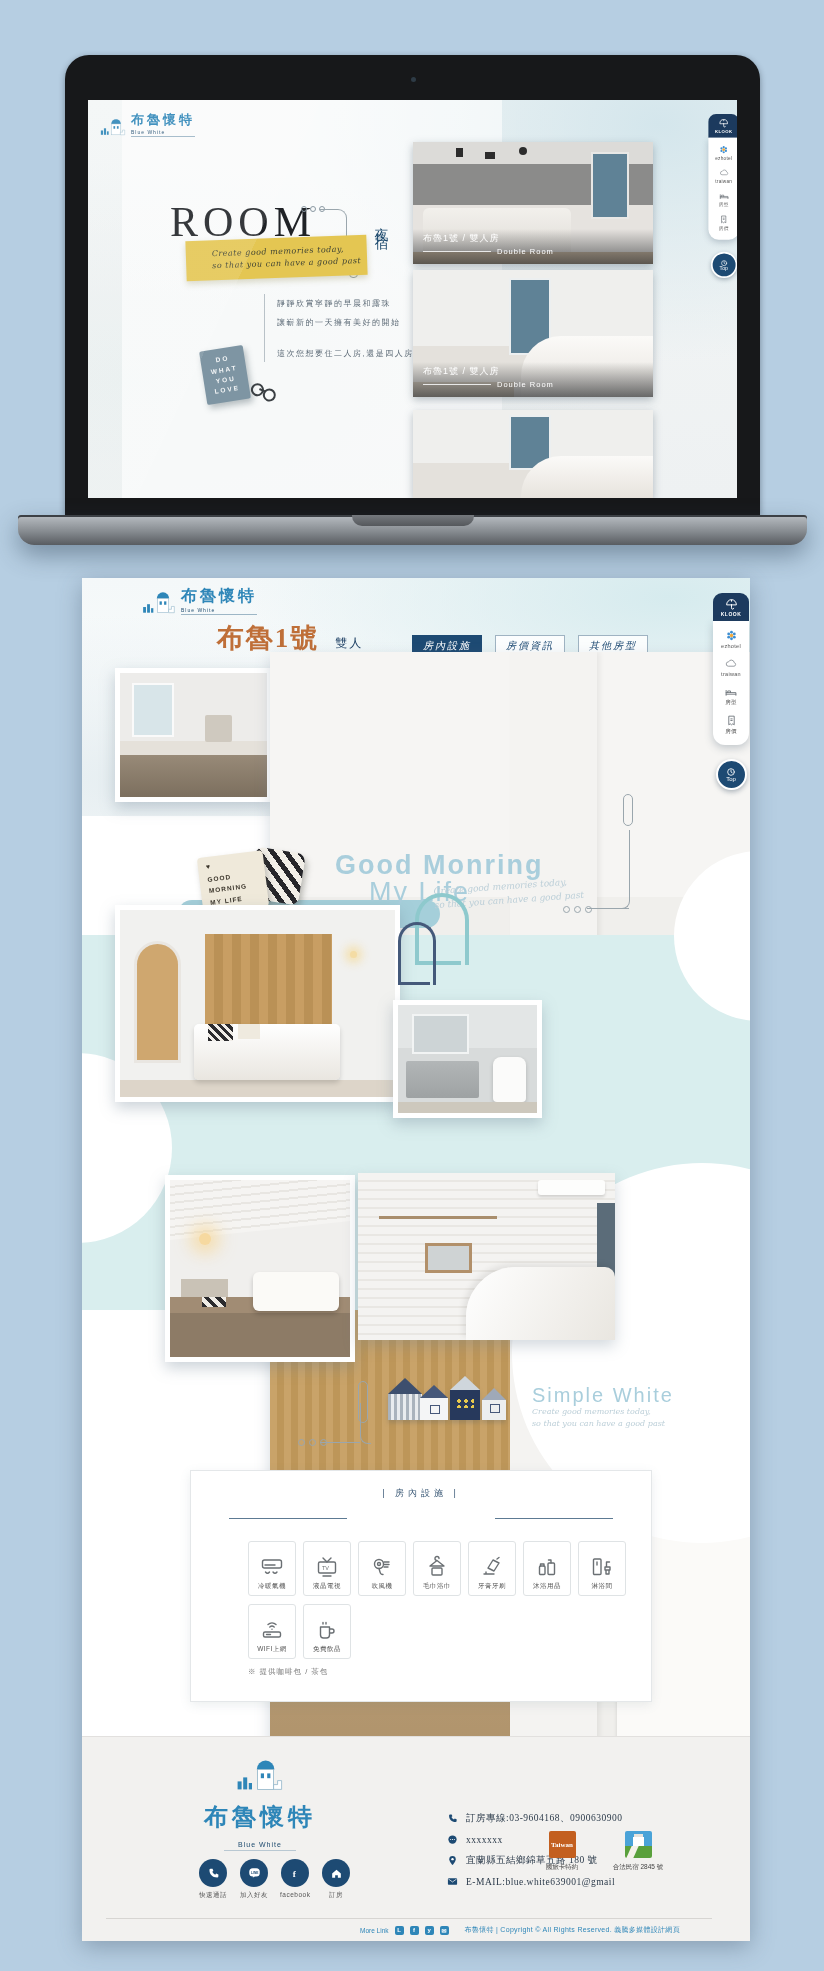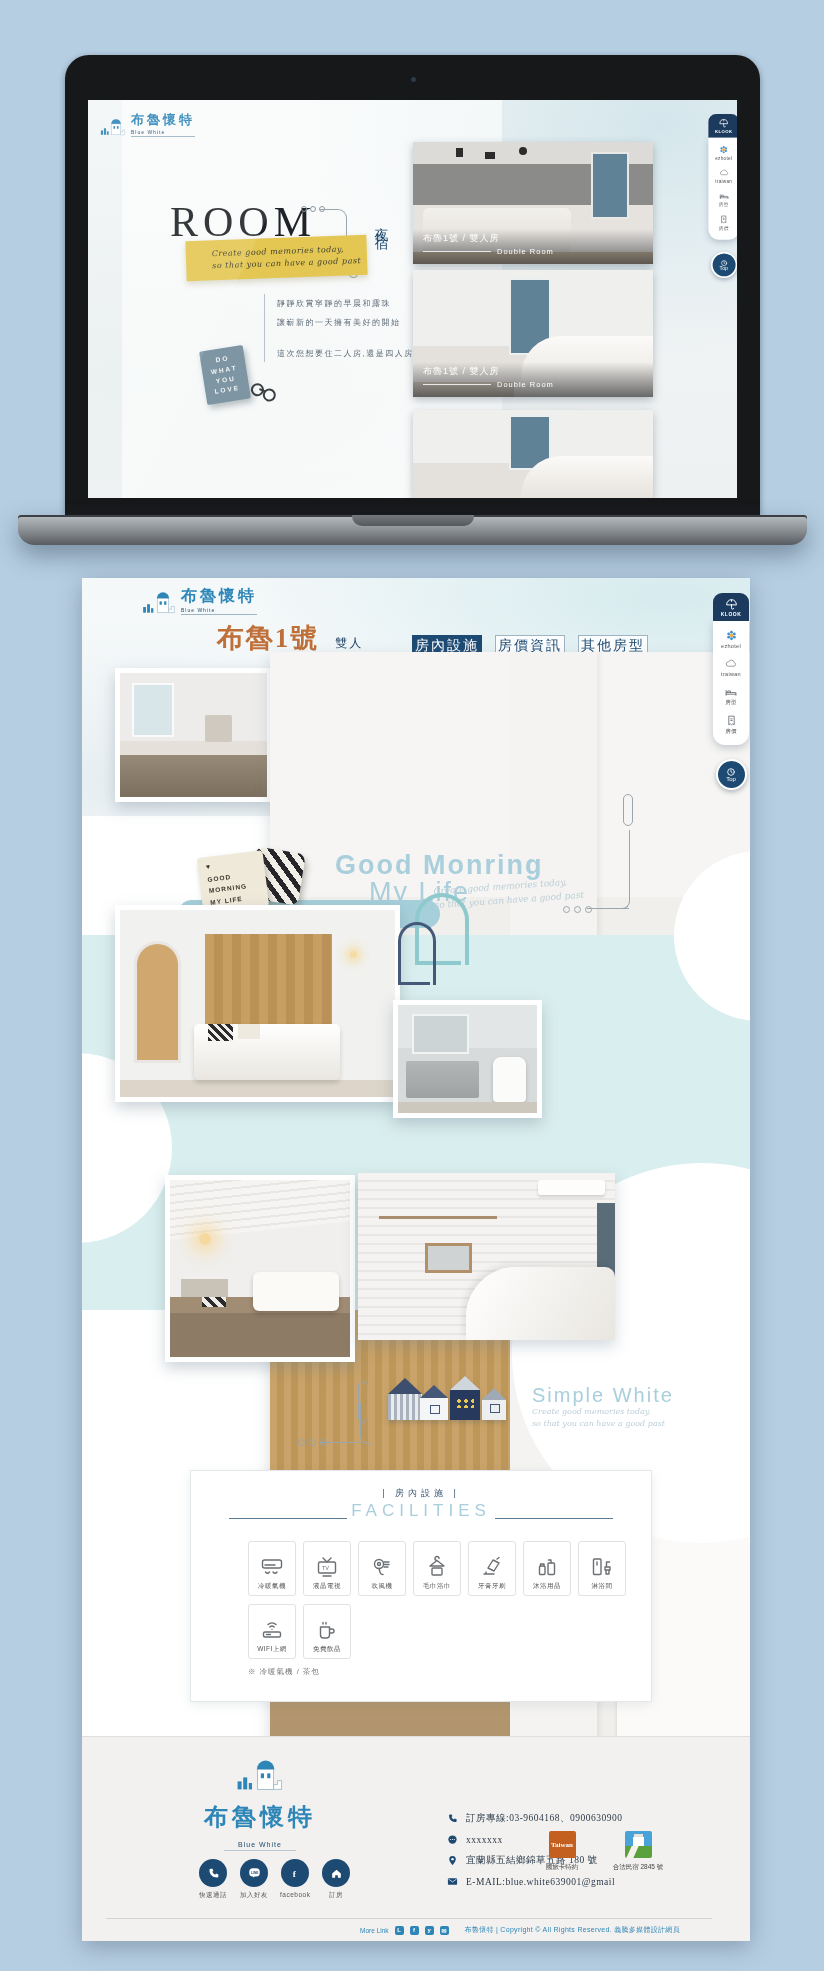--- a/index.html
+++ b/index.html
@@ -117,21 +117,21 @@
     linear-gradient(#f4f8f9,#fcfdfd);}
   .page .logo{position:absolute;left:60px;top:8px;}
   .page .logo .zh{font-size:16px;}
   .rtitle{position:absolute;left:128px;top:42px;width:160px;text-align:center;}
   .rtitle .zh{font-family:"Liberation Serif",serif;font-size:27px;font-weight:bold;color:#bf6f38;letter-spacing:2px;}
   .rtitle .tp{font-size:12px;color:#1d3f63;margin-left:16px;letter-spacing:2px;}
   .rtitle .row{display:flex;align-items:center;justify-content:center;gap:8px;margin-top:4px;}
   .rtitle .row i{position:static;width:30px;height:1px;background:#93a5b3;}
   .rtitle .en{font-family:"Liberation Serif",serif;font-size:12px;color:#33506b;letter-spacing:1px;}
   .navbtns{position:absolute;left:330px;top:57px;display:flex;gap:13px;}
-  .nbtn{width:68px;height:19px;display:flex;align-items:center;justify-content:center;font-size:14px;letter-spacing:2px;color:#1d4a73;background:rgba(255,255,255,.85);border:1px solid #9fb3c2;}
+  .nbtn{width:68px;height:19px;display:flex;align-items:center;justify-content:center;font-size:10px;letter-spacing:2px;color:#1d4a73;background:rgba(255,255,255,.85);border:1px solid #9fb3c2;font-style:italic;}
   .nbtn.active{background:#1d4a73;color:#fff;border-color:#1d4a73;}
   .card-frame{background:#fff;padding:5px;box-shadow:0 6px 14px rgba(110,130,145,.35);}
   .hp-left{position:absolute;left:33px;top:90px;width:147px;height:124px;}
   .hp-right{position:absolute;left:188px;top:74px;width:342px;height:148px;box-shadow:0 6px 14px rgba(110,130,145,.3);}
   .hp-left .ph,.hp-right.ph,.cf-in{width:100%;height:100%;}
   .bluebar{position:absolute;left:96px;top:322px;width:262px;height:28px;border-radius:14px;background:#a5cfda;}
   .pillows{position:absolute;left:112px;top:266px;width:120px;height:86px;}
   .pillow1{position:absolute;left:6px;top:10px;width:58px;height:56px;background:#efe9da;transform:rotate(-7deg);border-radius:4px;box-shadow:2px 4px 6px rgba(90,90,80,.35);display:flex;flex-direction:column;justify-content:center;padding-left:8px;color:#3c362c;font-weight:bold;font-size:6.5px;letter-spacing:1px;line-height:1.8;}
   .pillow1 .hrt{font-size:7px;}
   .pillow2{position:absolute;left:58px;top:6px;width:50px;height:52px;background:repeating-linear-gradient(45deg,#26262a 0 5px,#f2efe8 5px 11px);transform:rotate(9deg);border-radius:8px;box-shadow:3px 4px 6px rgba(90,90,80,.4);}
@@ -527,21 +527,20 @@
         </div>
     </div>
     <div class="sl-h">Simple White</div>
     <div class="script sl-script">
       <span>Create good memories today,</span><br>
       <span>so that you can have a good past</span>
     </div>
 
     <div class="fac">
       <div class="fac-zh">| 房內設施 |</div>
-      <div class="fac-en">FACILITIES</div>
       <i class="fac-line fl-l"></i>
         <i class="fac-line fl-r"></i>
       <div class="fgrid">
         <div class="ftile">
           <svg width="26" height="24" viewBox="0 0 24 24" fill="none" stroke="#6a6f73" stroke-width="1.4" stroke-linecap="round">
               <rect x="2.5" y="5" width="19" height="8" rx="2"></rect>
               <path d="M5 10h10M5.5 17q2 2.5 4 0M13 17q2 2.5 4 0"></path>
             </svg>
           <span class="lb">冷暖氣機</span>
         </div>
@@ -598,21 +597,21 @@
             </svg>
           <span class="lb">WIFI上網</span>
         </div>
         <div class="ftile">
           <svg width="26" height="24" viewBox="0 0 24 24" fill="none" stroke="#6a6f73" stroke-width="1.4" stroke-linecap="round" stroke-linejoin="round">
               <path d="M5.5 9h9v8a3 3 0 0 1-3 3h-3a3 3 0 0 1-3-3zM14.5 11h2.5a2 2 0 0 1 0 4h-2.5M8 6V4.5M11 6V4.5"></path>
             </svg>
           <span class="lb">免費飲品</span>
         </div>
       </div>
-      <div class="fac-note">※ 冷暖氣機 / 茶包</div>
+      <div class="fac-note">※ 提供咖啡包 / 茶包</div>
     </div>
 
     <div class="foot">
       <div class="f-logo">
         <svg width="48" height="36" viewBox="0 0 60 44">
           <rect x="2" y="30" width="5" height="10" fill="#2e86b8"></rect>
             <rect x="9" y="25" width="5" height="15" fill="#2e86b8"></rect>
             <rect x="16" y="32" width="4" height="8" fill="#2e86b8"></rect>
           <path d="M37 4 a11 11 0 0 1 11 11 h-22 a11 11 0 0 1 11-11z" fill="#2e86b8"></path>
           <rect x="27" y="15" width="20" height="25" fill="#ffffff" stroke="#8fb4c8"></rect>

